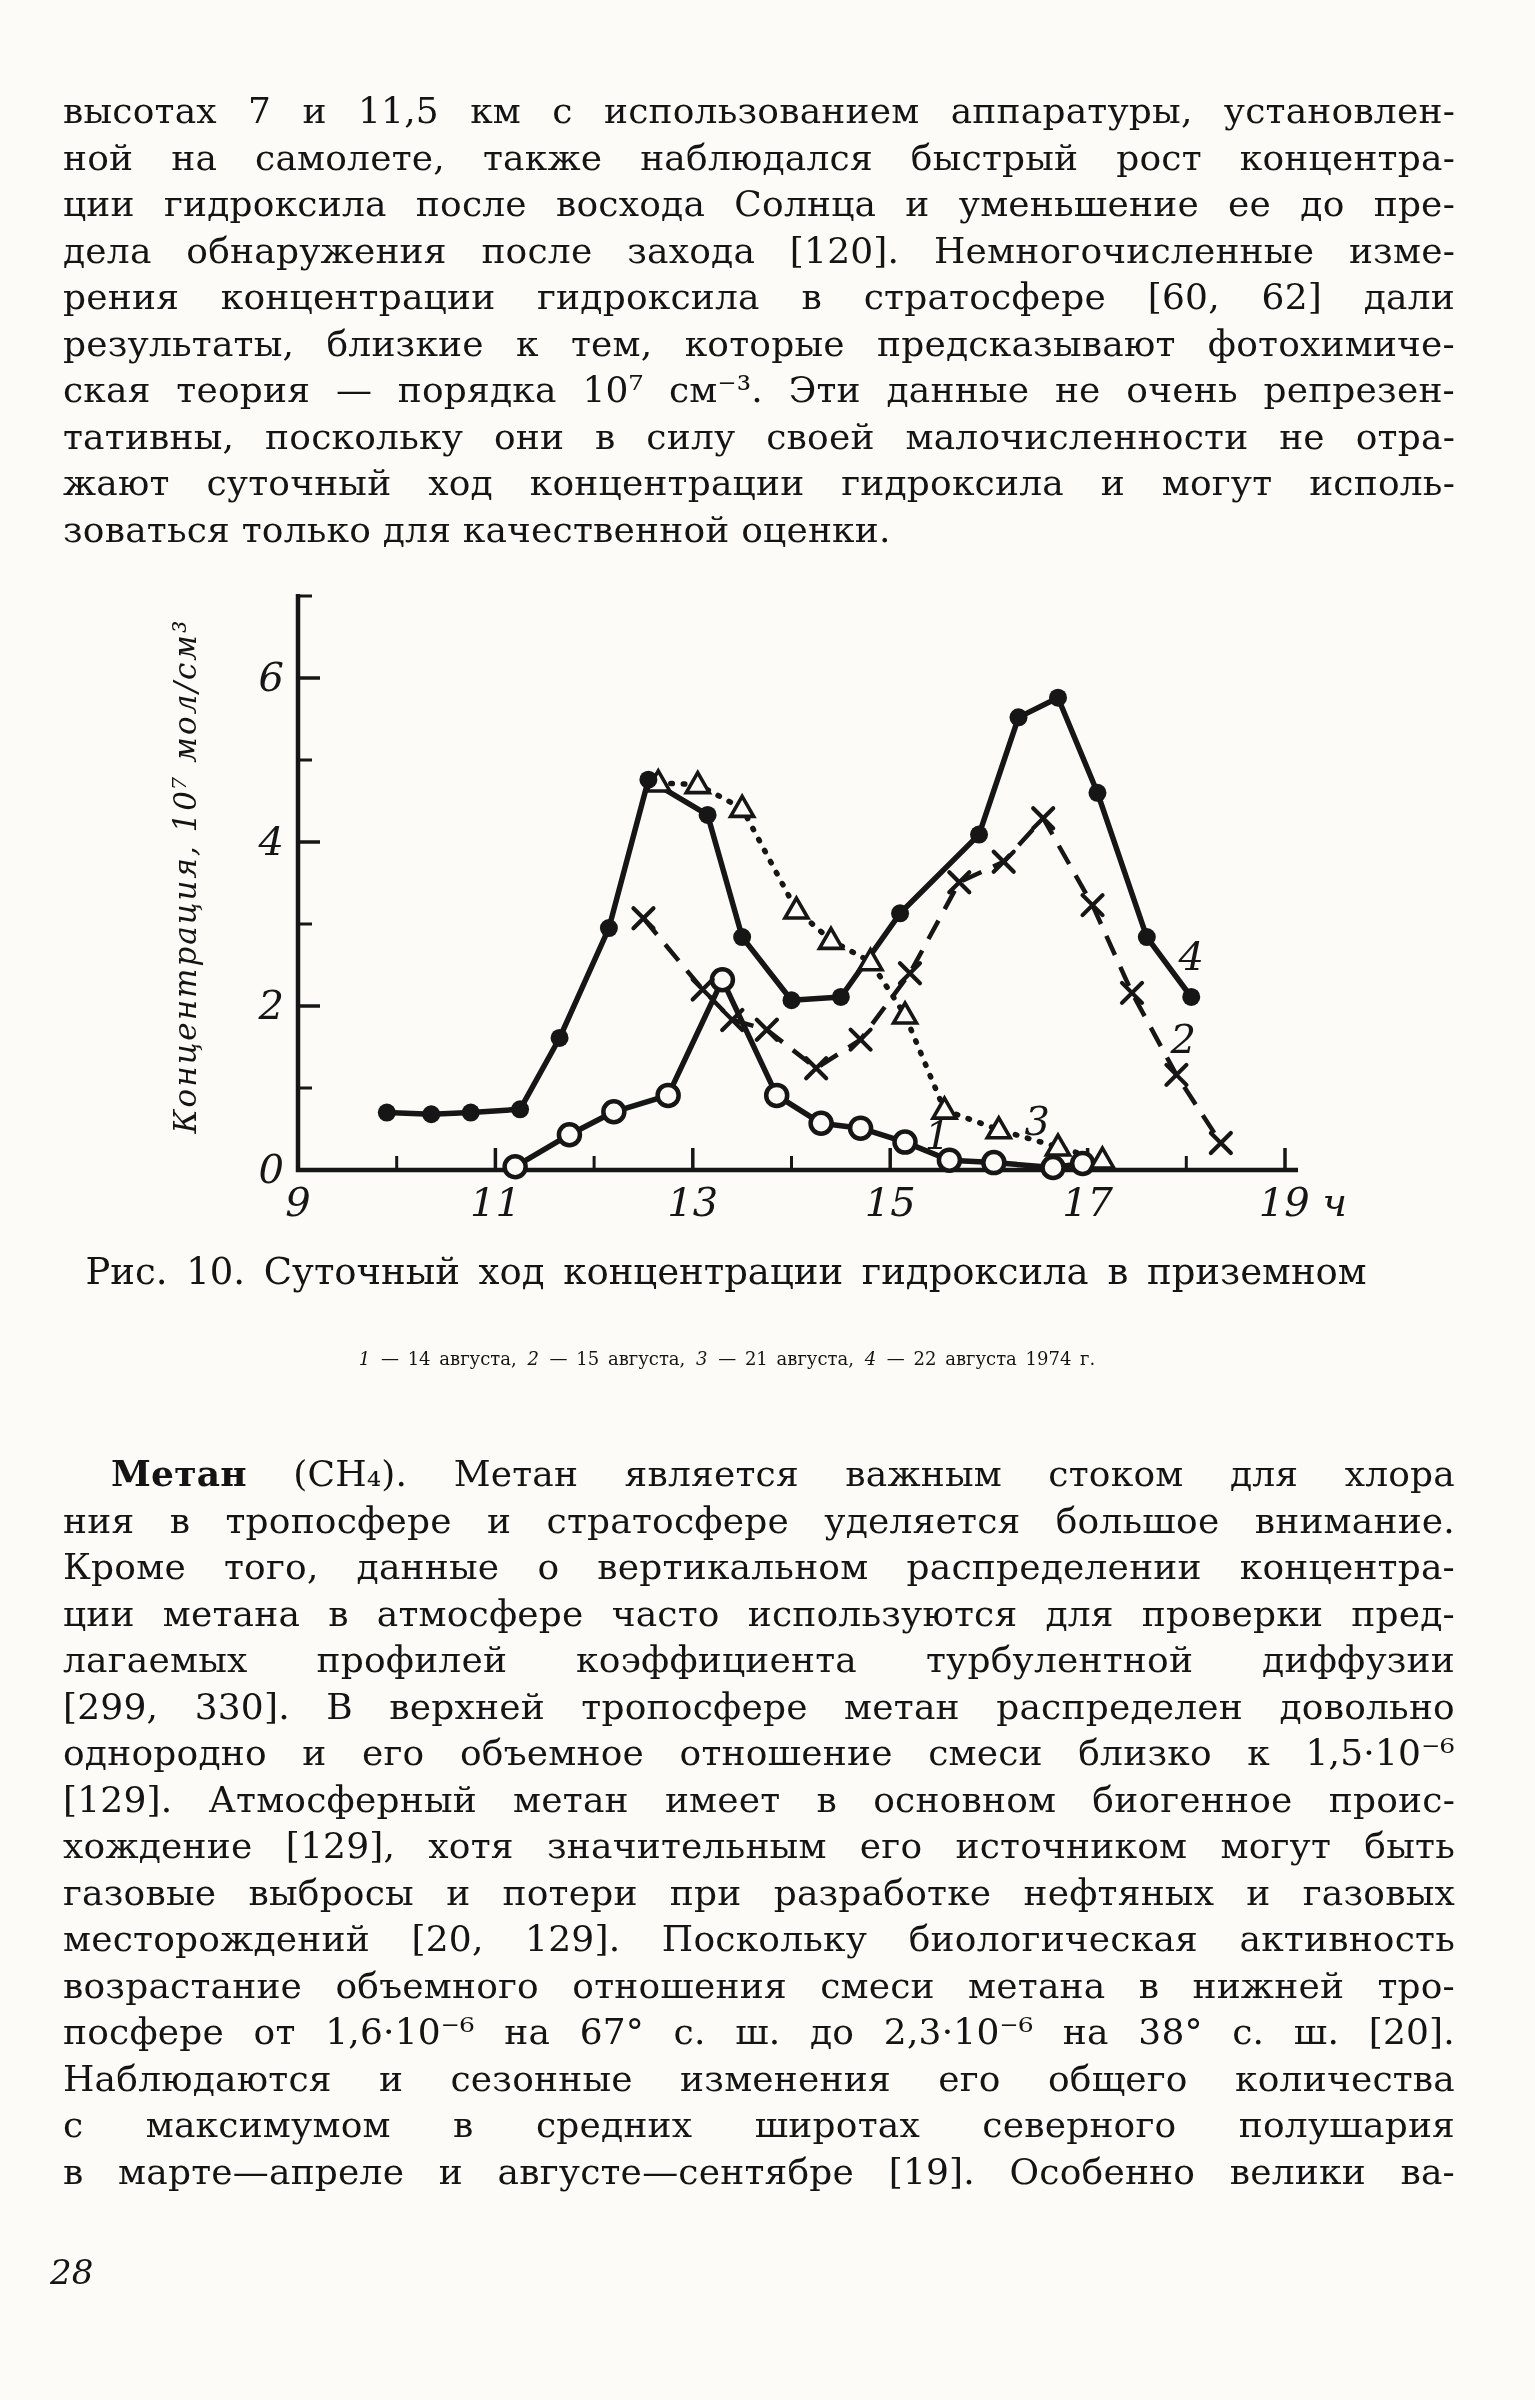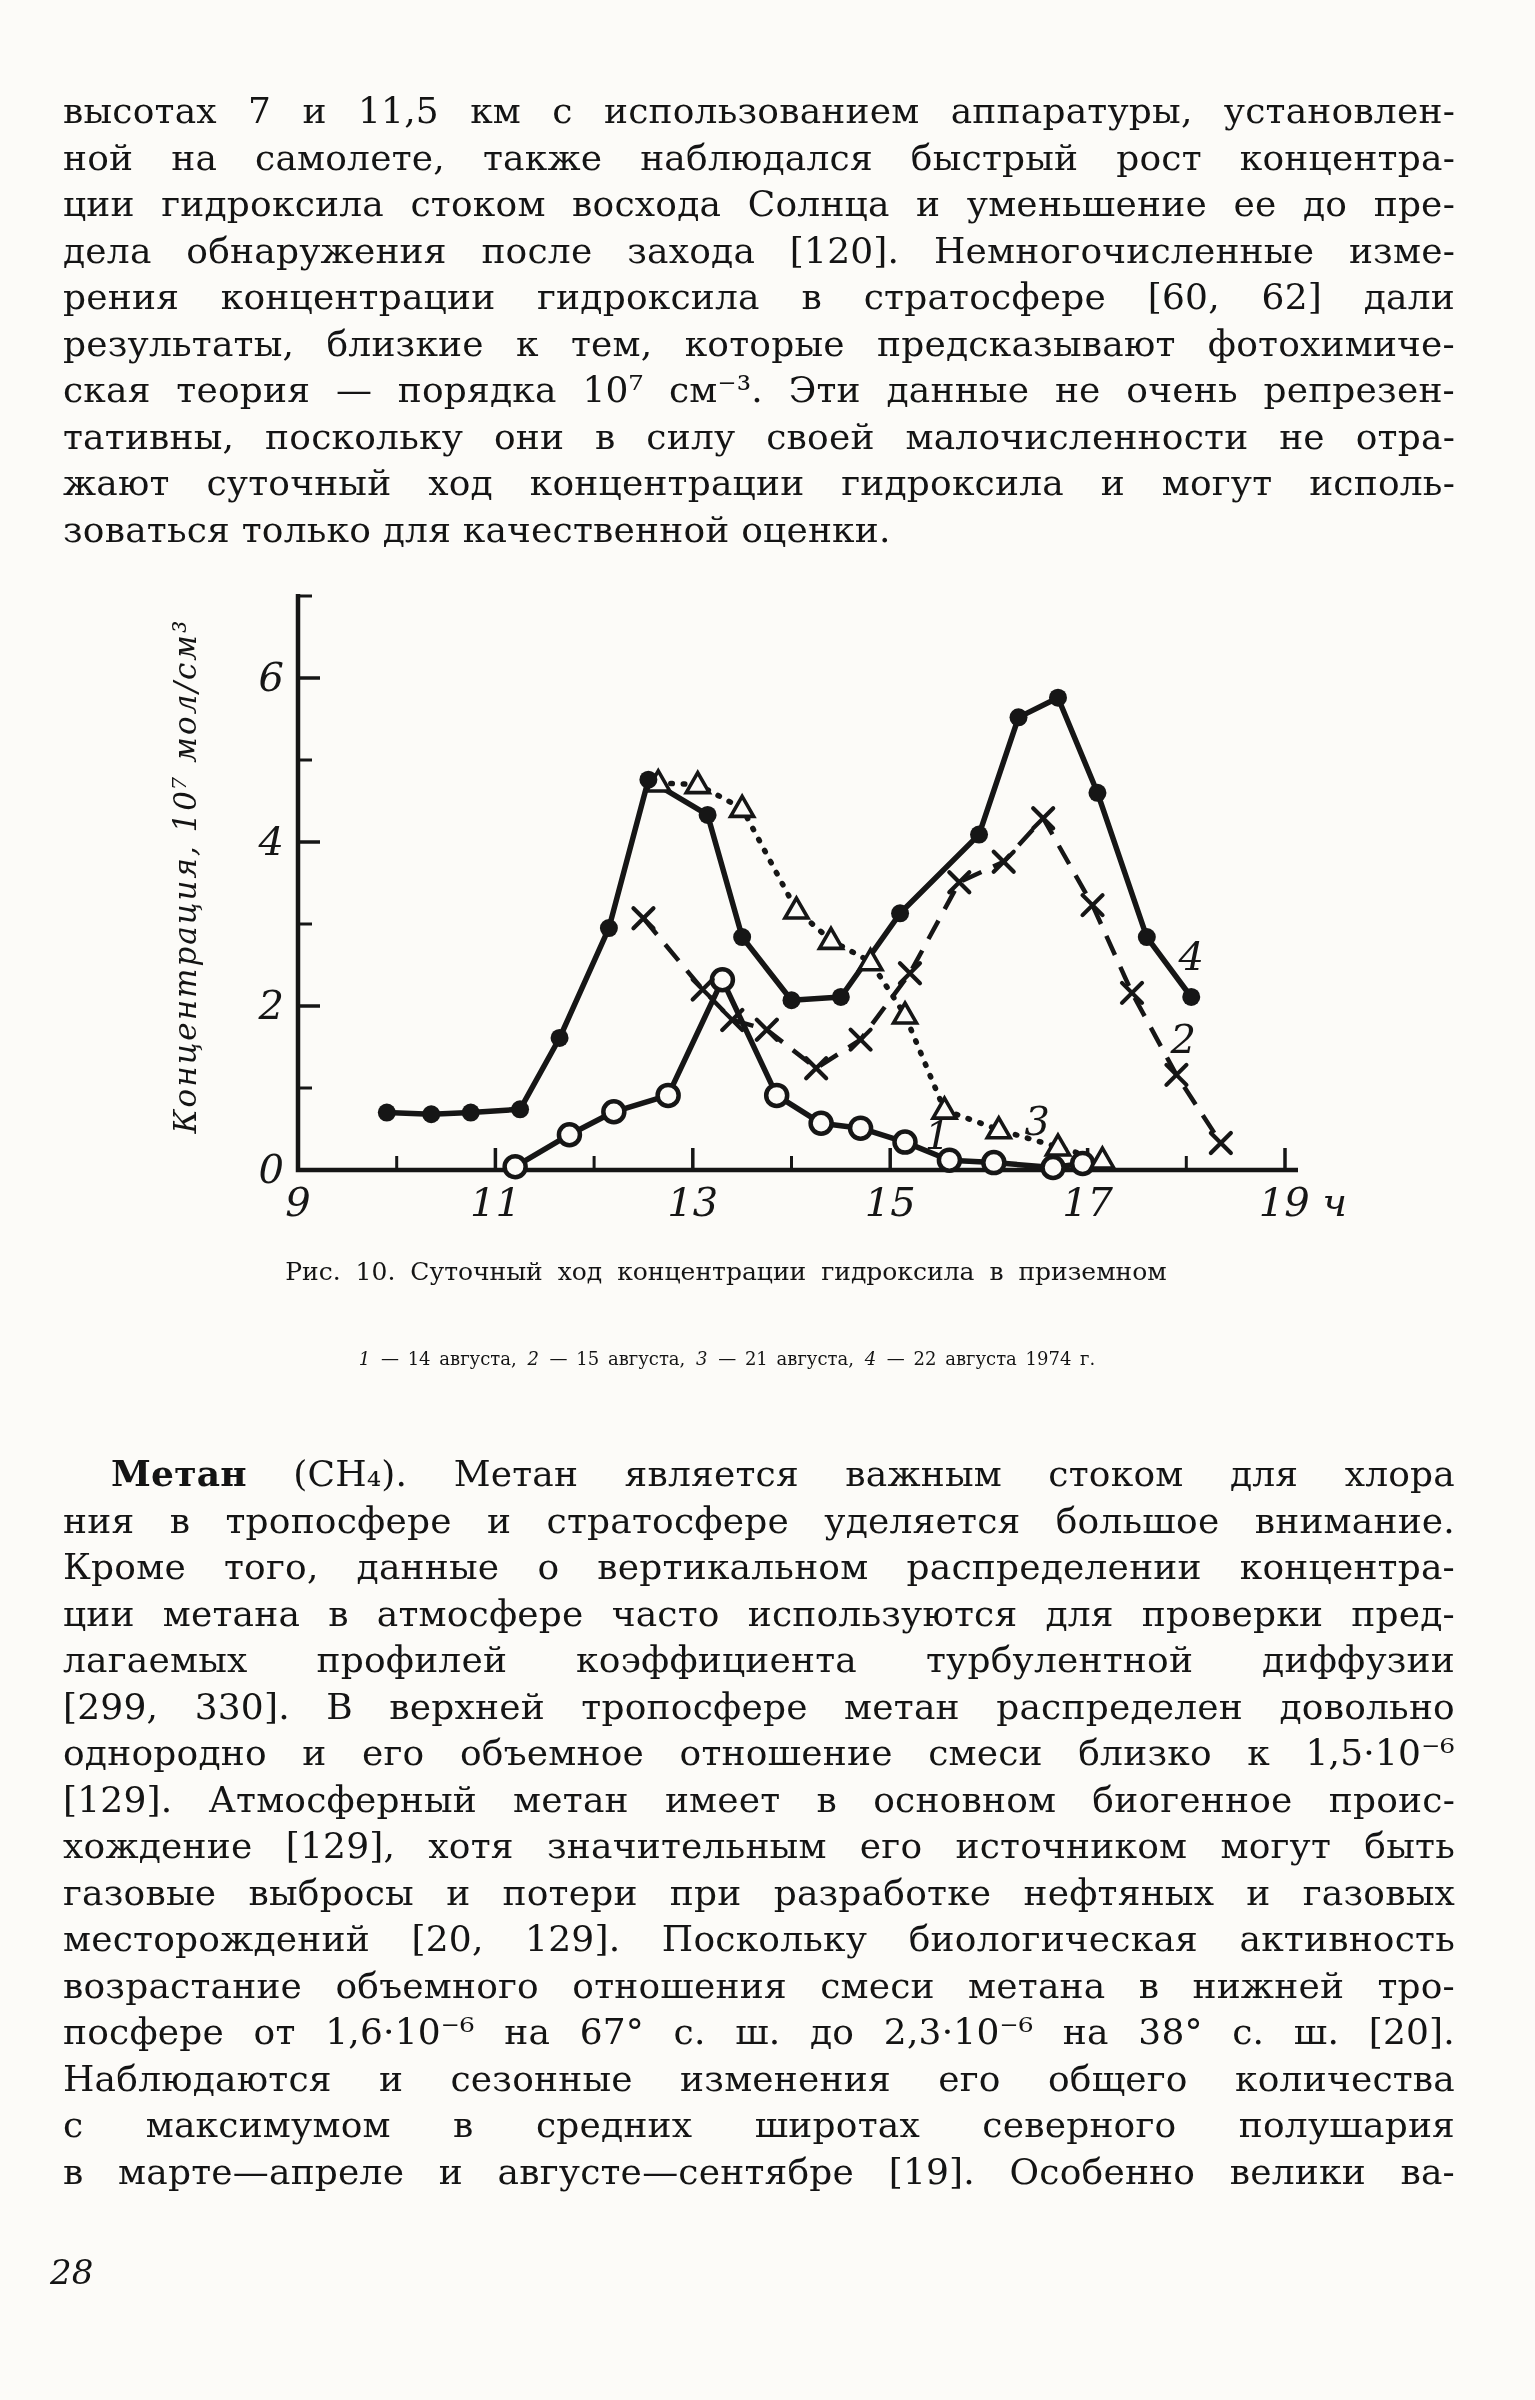--- a/index.html
+++ b/index.html
@@ -12,21 +12,21 @@
   .tline {
     font-size:36px; line-height:46.5px; white-space:nowrap;
     text-align:justify; text-align-last:justify; letter-spacing:0.2px;
   }
   .tline.flush { text-align-last:left; }
   .tline b { font-weight:700; }
   #para1 { top:88px; }
   #para2 { top:1434px;margin-top:16px; }
   .capline {
     position:absolute; left:30px; width:1392px; text-align:center;
-    font-size:25px; line-height:40px; word-spacing:7px; white-space:nowrap;
+    font-size:37px; line-height:40px; word-spacing:7px; white-space:nowrap;
   }
   #caption1 { top:1252px; }
   #caption2 { top:1295px; }
   #legend   { top:1339px; font-size:18px; word-spacing:3px; }
   #legend i { font-style:italic; padding:0 2px; }
   #ylabel {
     position:absolute; left:-105px; top:853px; width:590px; height:46px;
     transform:rotate(-90deg); text-align:center;
     font-style:italic; font-size:31px; letter-spacing:2px; white-space:nowrap;
   }
@@ -37,21 +37,21 @@
   }
 </style>
 </head>
 <body>
 
 <div class="page">
 
   <div id="para1" class="para">
       <div class="tline">высотах 7 и 11,5 км с использованием аппаратуры, установлен-</div>
       <div class="tline">ной на самолете, также наблюдался быстрый рост концентра-</div>
-      <div class="tline">ции гидроксила стоком восхода Солнца и уменьшение ее до пре-</div>
+      <div class="tline">ции гидроксила после восхода Солнца и уменьшение ее до пре-</div>
       <div class="tline">дела обнаружения после захода [120]. Немногочисленные изме-</div>
       <div class="tline">рения концентрации гидроксила в стратосфере [60, 62] дали</div>
       <div class="tline">результаты, близкие к тем, которые предсказывают фотохимиче-</div>
       <div class="tline">ская теория — порядка 10⁷ см⁻³. Эти данные не очень репрезен-</div>
       <div class="tline">тативны, поскольку они в силу своей малочисленности не отра-</div>
       <div class="tline">жают суточный ход концентрации гидроксила и могут исполь-</div>
       <div class="tline flush">зоваться только для качественной оценки.</div>
     </div>
 
   <svg id="chart-svg" width="1535" height="2400" viewBox="0 0 1535 2400">

